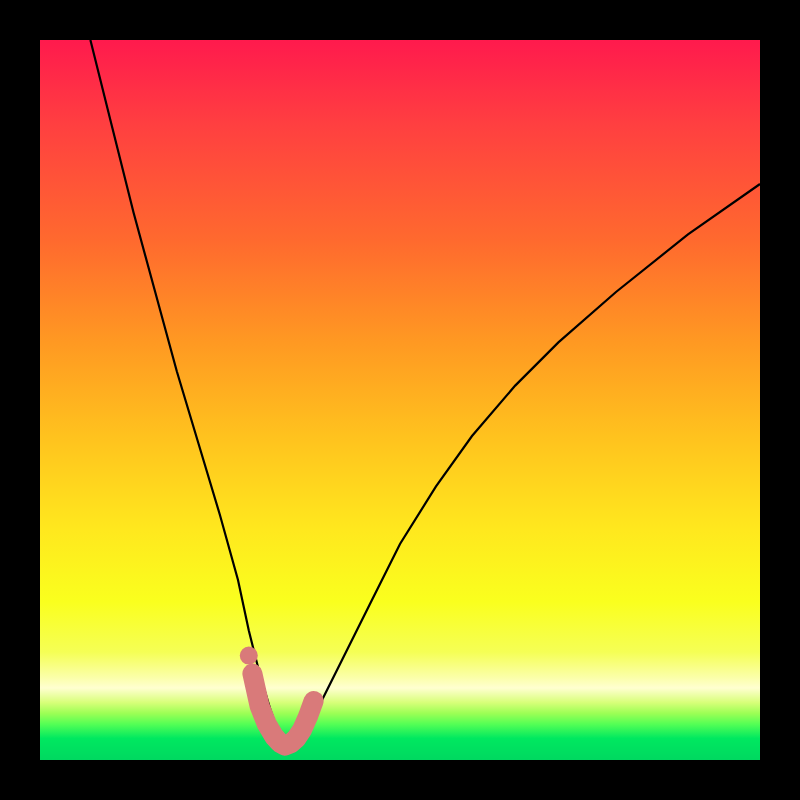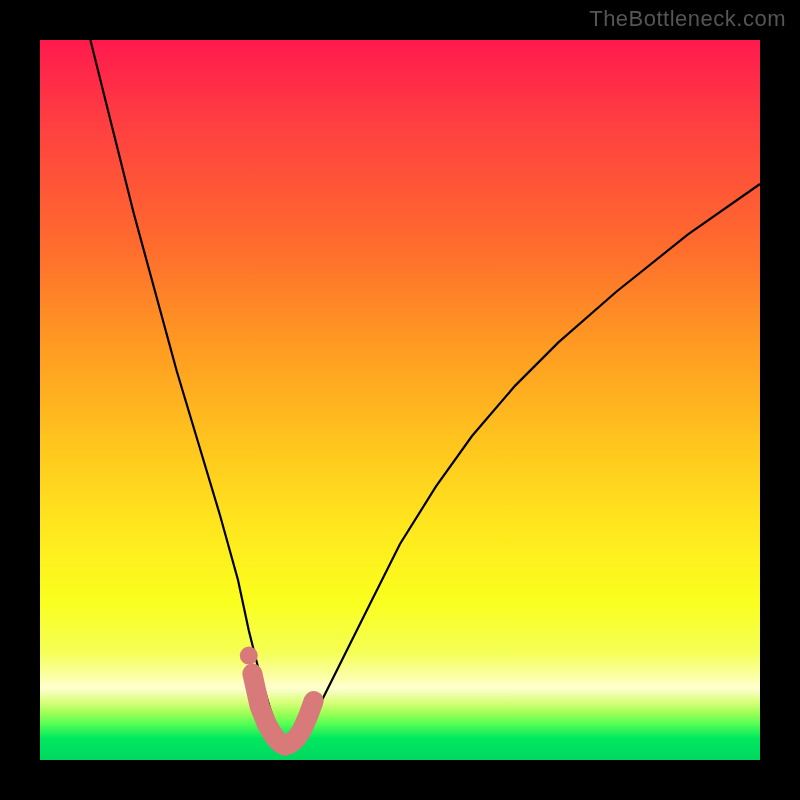--- a/index.html
+++ b/index.html
@@ -60,21 +60,20 @@
     top: 0;
     width: 720px;
     height: 720px;
     overflow: visible;
   }
 </style>
 </head>
 <body>
 
 <div class="frame">
-  <div class="watermark">TheBottleneck.com</div>
   <div class="plot">
     <svg class="curve" viewBox="0 0 720 720">
       <path id="curve-path" fill="none" stroke="#000" stroke-width="2.2" d="M50.40 0.00 L72.00 86.40 L93.60 172.80 L115.20 252.00 L136.80 331.20 L158.40 403.20 L180.00 475.20 L198.00 540.00 L208.80 590.40 L219.60 633.60 L230.40 669.60 L237.60 691.20 L244.80 705.60 L252.00 709.20 L259.20 705.60 L266.40 691.20 L280.80 662.40 L302.40 619.20 L331.20 561.60 L360.00 504.00 L396.00 446.40 L432.00 396.00 L475.20 345.60 L518.40 302.40 L576.00 252.00 L648.00 194.40 L720.00 144.00 "></path>
       <path id="highlight-path" fill="none" stroke="#d97a7a" stroke-width="20" stroke-linecap="round" stroke-linejoin="round" d="M212.40 633.60 L219.60 666.00 L226.80 684.00 L234.00 696.24 L239.76 702.72 L244.80 705.60 L250.56 703.44 L256.32 698.40 L262.08 689.76 L267.84 676.80 L273.60 660.96 "></path>
       <circle id="highlight-dot" r="9" fill="#d97a7a" cx="208.80" cy="615.60"></circle>
     </svg>
   </div>
 </div>
 
 </body></html>

